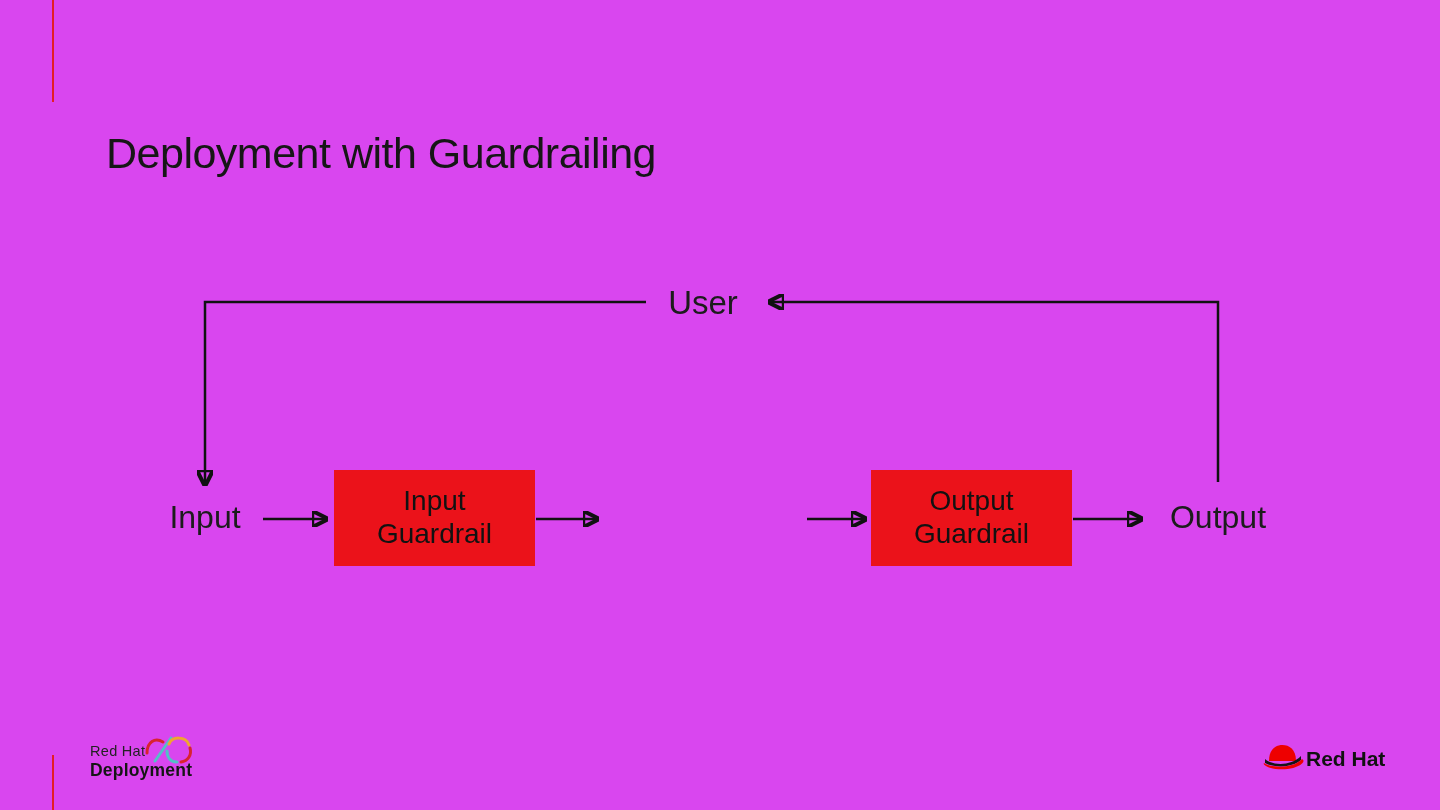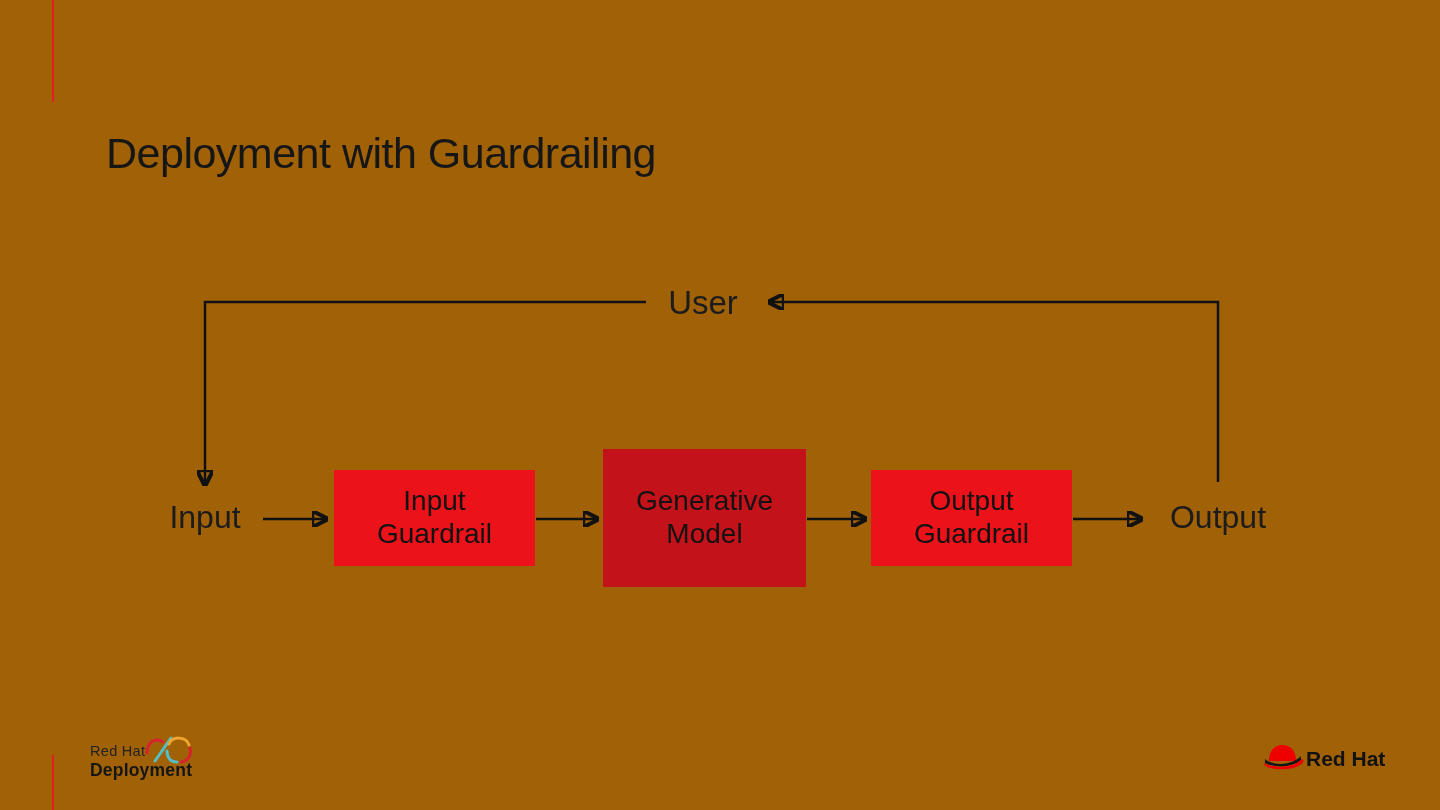--- a/index.html
+++ b/index.html
@@ -1,19 +1,19 @@
 <!DOCTYPE html>
 <html><head>
 <meta charset="utf-8">
 <style>
   html,body{margin:0;padding:0;background:#ffffff;}
   .slide{
     position:relative;
     width:1440px;height:810px;
-    background:#a16207;
+    background:#d946ef;
     overflow:hidden;
     font-family:"Liberation Sans", sans-serif;
     color:#161616;
   }
   .accent{position:absolute;width:2px;background:#e31e25;}
   .accent-top{left:52px;top:0;height:102px;}
   .accent-bottom{left:52px;top:755px;height:55px;}
   .title{
     position:absolute;left:106px;top:129px;margin:0;
     font-size:43px;font-weight:400;letter-spacing:-0.5px;color:#161616;
@@ -68,22 +68,20 @@
     <path d="M807 519 L865 519" marker-end="url(#ah)"></path>
     <path d="M1073 519 L1141 519" marker-end="url(#ah)"></path>
   </svg>
 
   <div class="lbl lbl-user">User</div>
   <div class="lbl lbl-input">Input</div>
   <div class="lbl lbl-output">Output</div>
 
   <div class="node node-input-guardrail" style="background-color: rgb(235, 18, 26);">Input
 Guardrail</div>
-  <div class="node node-generative-model" style="background-color: rgb(195, 18, 25);">Generative
-Model</div>
   <div class="node node-output-guardrail" style="background-color: rgb(235, 18, 26);">Output
 Guardrail</div>
 
   <div class="devlogo-text">
     <div class="devlogo-brand">Red Hat</div>
     <div class="devlogo-product">Deployment</div>
   </div>
 
   <svg class="devlogo-symbol" width="52" height="44" viewBox="0 0 52 44" aria-hidden="true">
     <g fill="none" stroke-width="3" stroke-linecap="round">

